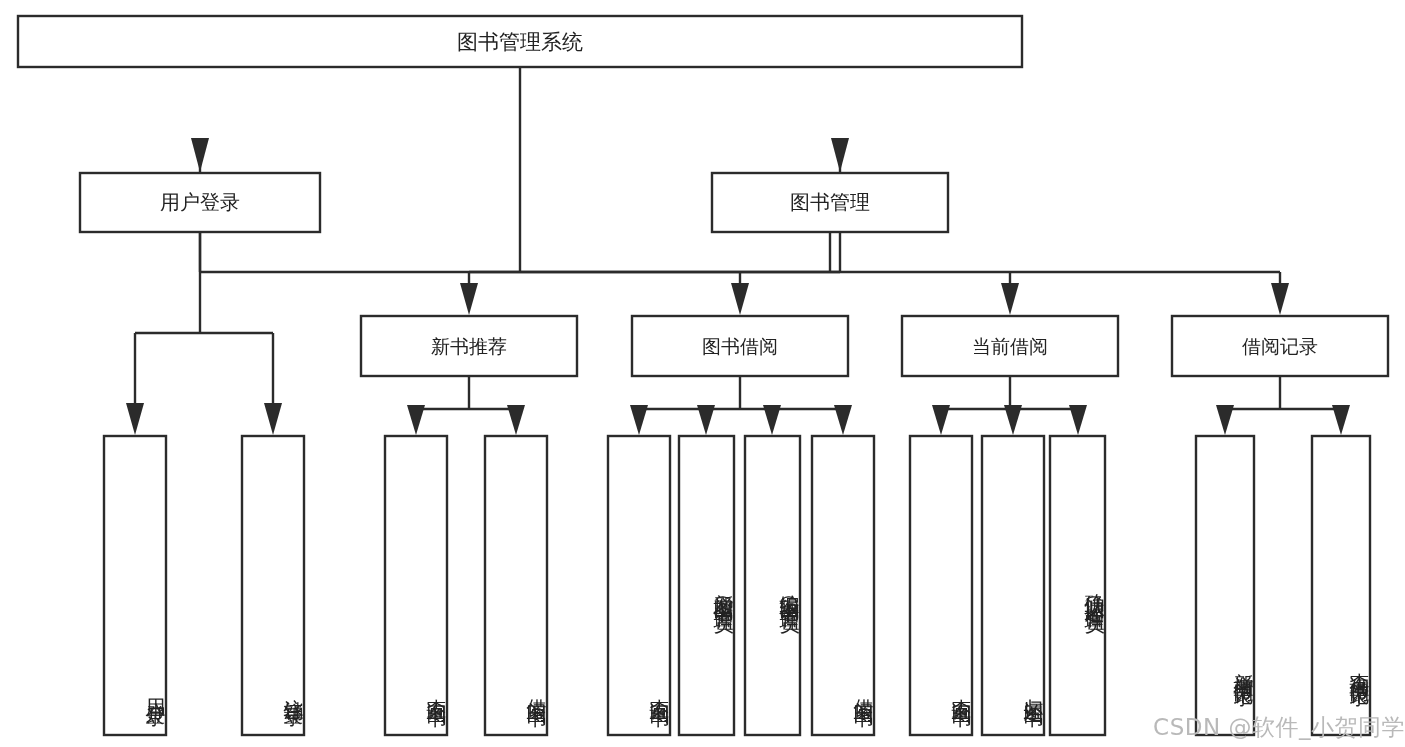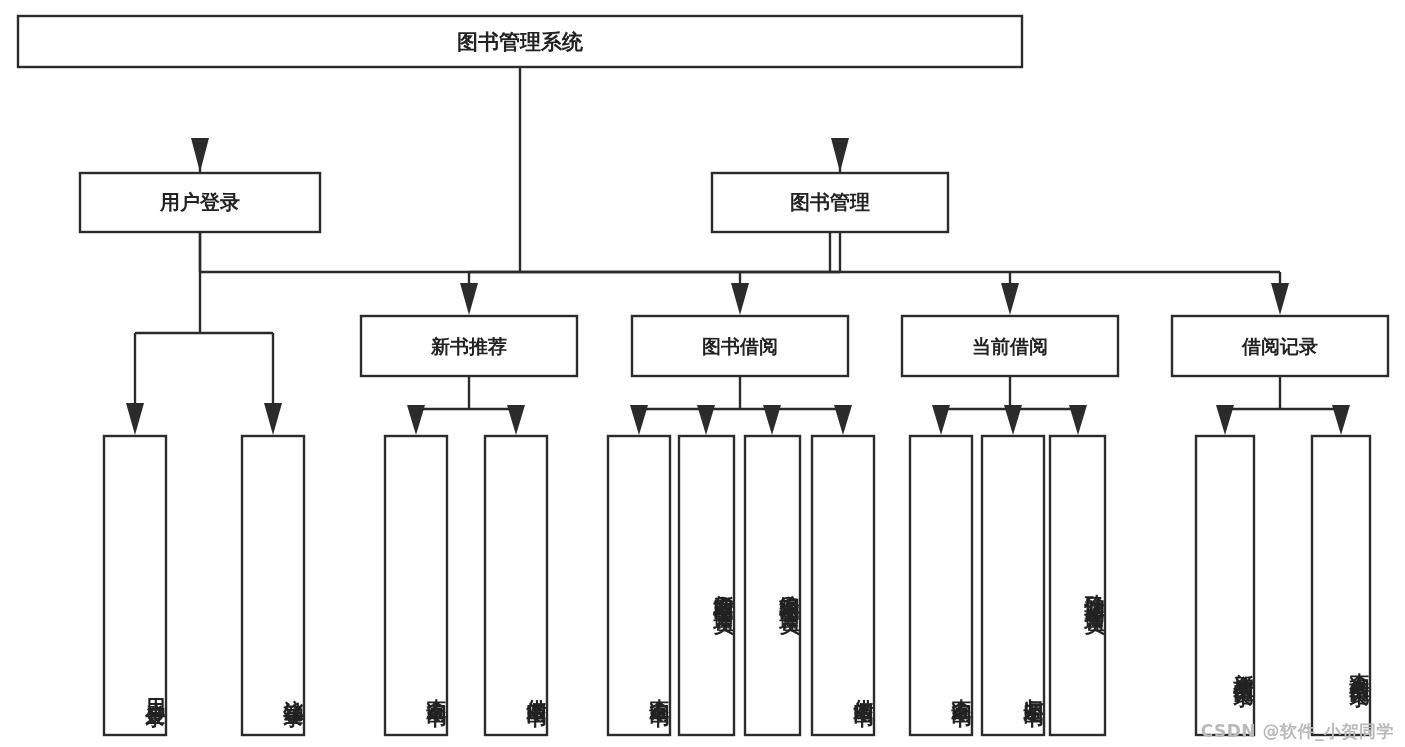--- a/index.html
+++ b/index.html
@@ -11,21 +11,20 @@
     width: 1405px;
     height: 747px;
     font-family: "DejaVu Sans", "Liberation Sans", sans-serif;
     overflow: hidden;
   }
   #diagram-root {
     position: relative;
     width: 1405px;
     height: 747px;
     background: #ffffff;
-    font-weight: bold;
   }
   svg.chart-svg {
     position: absolute;
     left: 0;
     top: 0;
     width: 1405px;
     height: 747px;
     display: block;
   }
   .node-box {
@@ -60,24 +59,24 @@
     font-size: 20px;
     line-height: 1;
     letter-spacing: 3px;
     color: #222222;
     white-space: nowrap;
     text-align: center;
     pointer-events: none;
   }
   .watermark {
     position: absolute;
-    right: 11px;
+    right: 0;
     bottom: 4px;
     font-family: "DejaVu Sans", "Liberation Sans", sans-serif;
-    font-size: 17px;
+    font-size: 23px;
     color: #b9b9b9;
     letter-spacing: 0.5px;
     white-space: nowrap;
   }
 </style>
 </head>
 <body>
 
 <div id="diagram-root">
 

